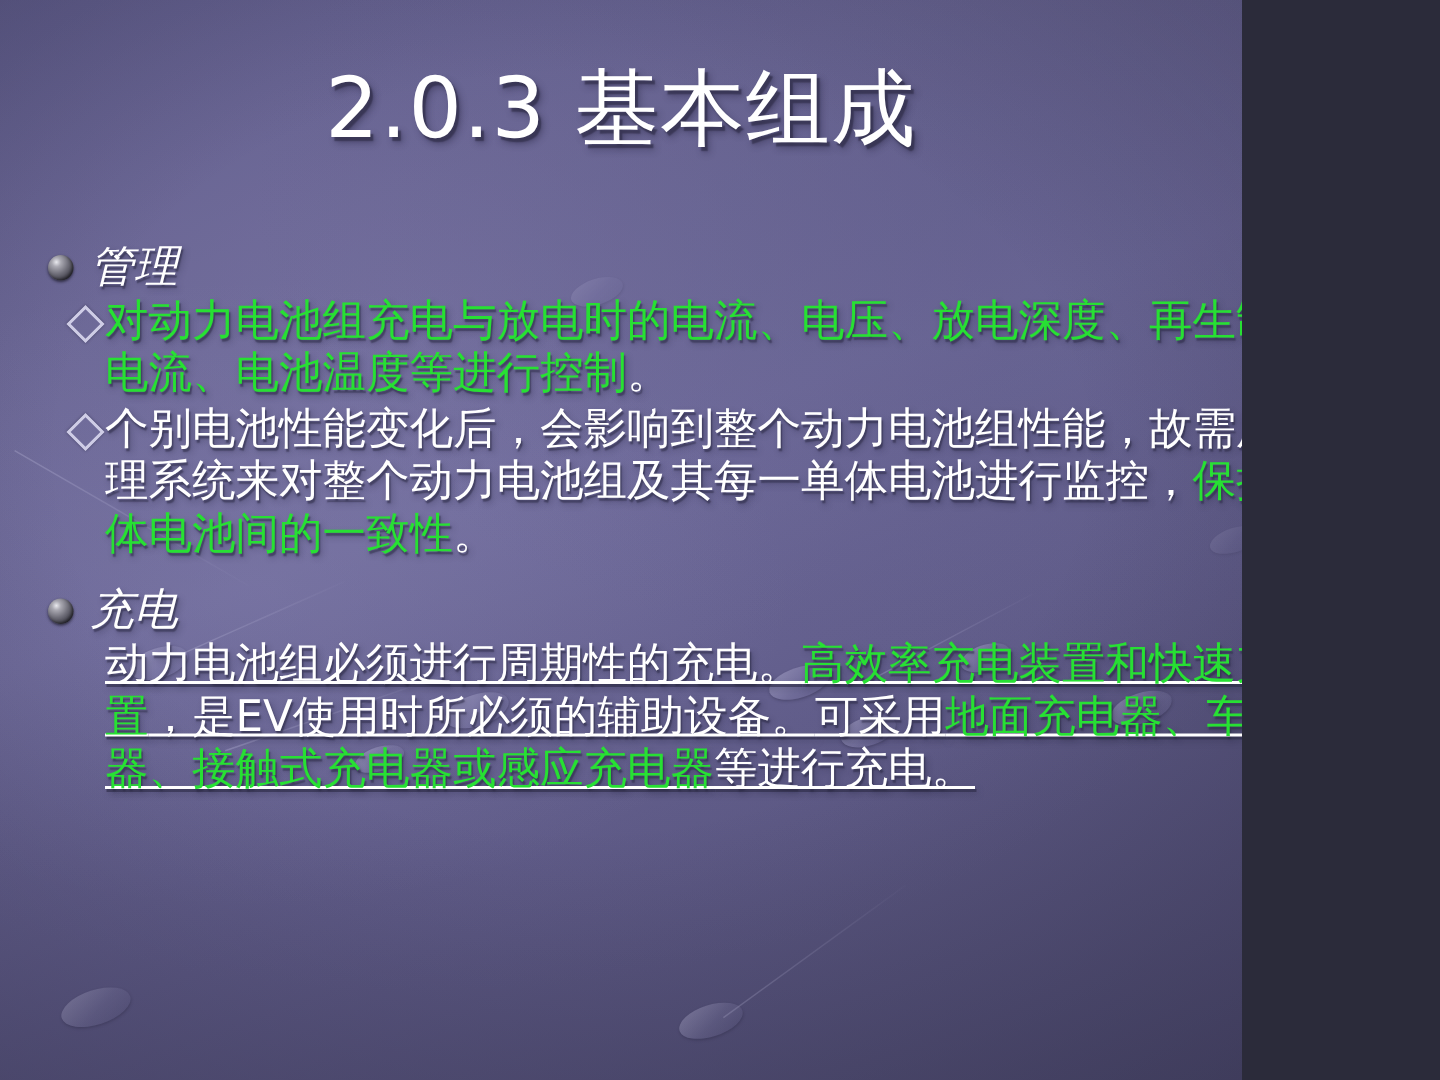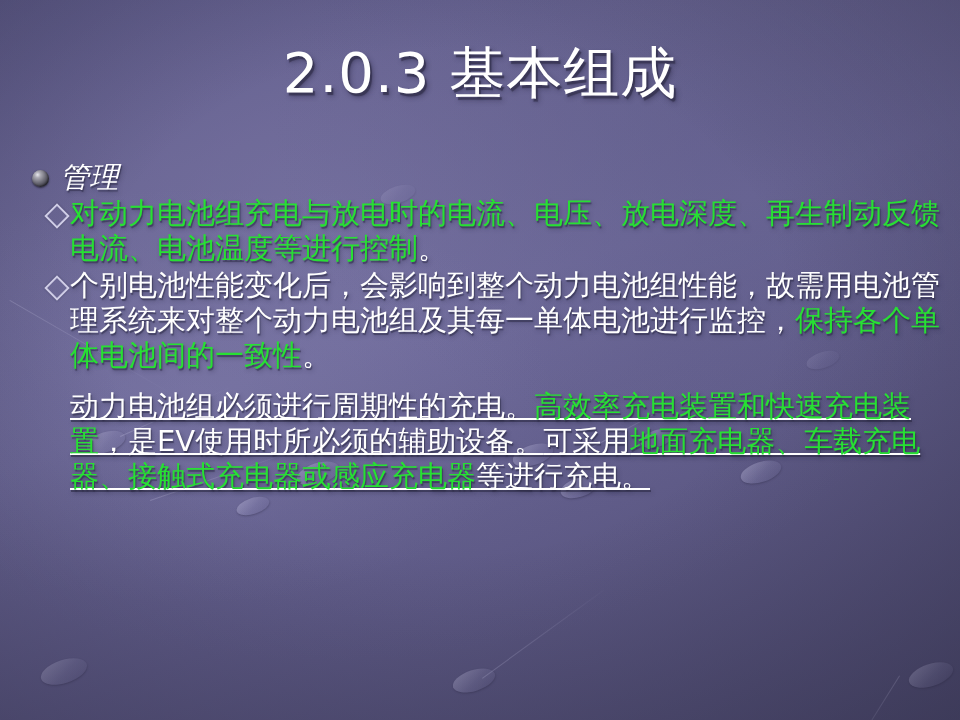--- a/index.html
+++ b/index.html
@@ -2,21 +2,21 @@
 <html><head>
 <meta charset="utf-8">
 <style>
   html, body {
     margin: 0;
     padding: 0;
     background: #2b2b3a;
   }
   .slide {
     position: relative;
-    width: 960px;
+    width: 828px;
     height: 720px;
     overflow: hidden;
     font-family: "DejaVu Sans", "Liberation Sans", sans-serif;
     background:
       radial-gradient(ellipse 900px 620px at 34% 30%, rgba(125,120,168,0.55) 0%, rgba(110,106,155,0.25) 42%, rgba(0,0,0,0) 72%),
       linear-gradient(160deg, #5b5886 0%, #66628f 22%, #6a6696 44%, #5d5985 68%, #4d4a6f 100%);
   }
 
   
   .bg-sheen {
@@ -196,19 +196,23 @@
 
     <div class="lvl3-row">
       <div class="diamond"></div>
       <div class="lvl3-text txt-shadow">
         <span class="w">个别电池性能变化后，会影响到整个动力电池组性能，故需用电池管理系统来对整个动力电池组及其每一单体电池进行监控，</span><span class="g">保持各个单体电池间的一致性</span><span class="w">。</span>
       </div>
     </div>
 
     <div class="spacer-sm"></div>
 
+    <div class="lvl2-row">
+      <div class="sphere"></div>
+      <div class="lvl2-text txt-shadow">充电</div>
+    </div>
 
     <div class="plain-block txt-shadow">
       <span class="w">动力电池组必须进行周期性的充电。</span><span class="g">高效率充电装置和快速充电装置</span><span class="w">，是EV使用时所必须的辅助设备。</span><span class="w">可采用</span><span class="g">地面充电器、车载充电器、接触式充电器或感应充电器</span><span class="w">等进行充电。</span>
     </div>
 
   </div>
 </div>
 
 </body></html>

